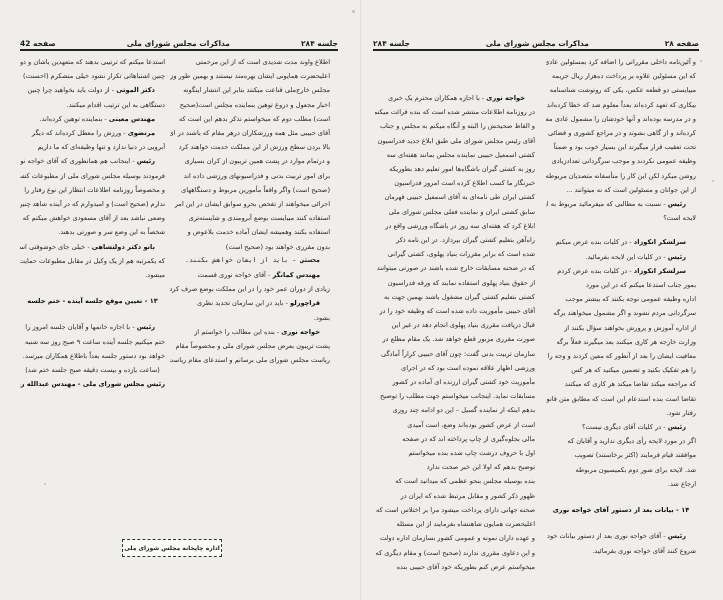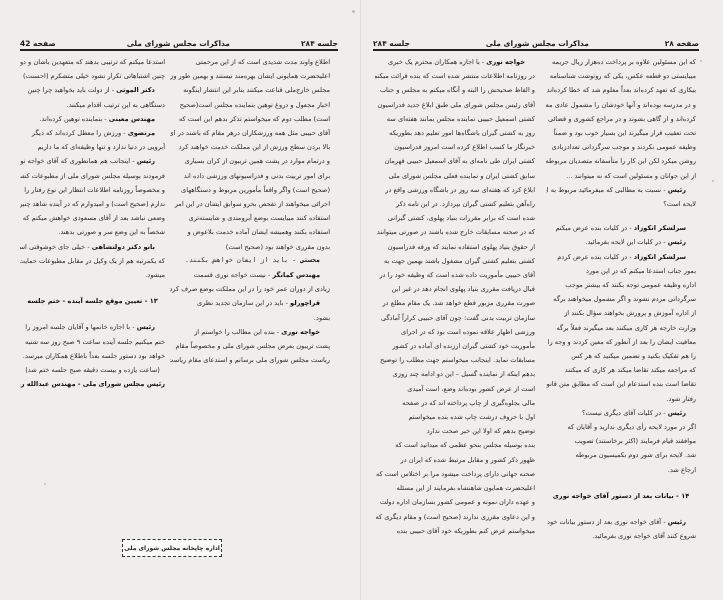--- a/index.html
+++ b/index.html
@@ -73,21 +73,21 @@
         <span class="line">آقای حبیبی مثل همه ورزشکاران درهر مقام که باشند در ای</span>
         <span class="line">بالا بردن سطح ورزش از این مملکت خدمت خواهند کرد</span>
         <span class="line">و درتمام موارد در پشت همین تریبون ‌از کران بسیاری</span>
         <span class="line">برای امور تربیت بدنی و فدراسیونهای ورزشی داده اند</span>
         <span class="line">(صحیح است) واگر واقعاً مأمورین مربوط و دستگاههای</span>
         <span class="line">اجرائی میخواهند از تفحص بحرو سوابق ایشان در این امر</span>
         <span class="line">استفاده کنند میبایست بوضع آبرومندی و شایسته‌تری</span>
         <span class="line">استفاده بکنند وهمیشه ایشان آماده خدمت بلاعوض و</span>
         <span class="line">بدون مقرری خواهند بود (صحیح است)</span>
         <span class="line" style="padding-right: 10px; font-family: Liberation Mono, monospace;"><span class="spk">محسنی</span><span> - باید از ایشان خواهش بکنند.</span></span>
-        <span class="line" style="padding-right: 10px;"><span class="spk">مهندس کمانگر</span><span> - نیست خواجه نوری قسمت</span></span>
+        <span class="line" style="padding-right: 10px;"><span class="spk">مهندس کمانگر</span><span> - آقای خواجه نوری قسمت</span></span>
         <span class="line">زیادی از دوران عمر خود را در این مملکت بوضع صرف کرده‌اند</span>
         <span class="line" style="padding-right: 10px;"><span class="spk">قراچورلو</span><span> - باید در این سازمان تجدید نظری</span></span>
         <span class="line">بشود.</span>
         <span class="line" style="padding-right: 10px;"><span class="spk">خواجه نوری</span><span> - بنده این مطالب را خواستم از</span></span>
         <span class="line">پشت تریبون بعرض مجلس شورای ملی و مخصوصاً مقام</span>
         <span class="line">ریاست مجلس شورای ملی برسانم و استدعای مقام ریاست</span>
       </div>
     <div class="col b">
         <span class="line">استدعا میکنم که ترتیبی بدهند که متعهدین باشان و دوجا</span>
         <span class="line">چنین اشتباهاتی تکرار نشود خیلی متشکرم (احسنت)</span>
@@ -116,20 +116,21 @@
   </div>
 
   <div class="page right">
     <div class="header">
       <span>صفحه ۲۸</span>
       <span>مذاکرات مجلس شورای ملی</span>
       <span>جلسه ۲۸۴</span>
     </div>
     <div class="header-rule"></div>
     <div class="col a">
+        <span class="line">و آئین‌نامه داخلی مقرراتی را اضافه کرد بمسئولین عادی</span>
         <span class="line">که این مسئولین علاوه بر پرداخت ده‌هزار ریال جریمه</span>
         <span class="line">میبایستی دو قطعه عکس، یکی که روتوشت شناسنامه</span>
         <span class="line">بیکاری که تعهد کرده‌اند بعداً معلوم شد که خطا کرده‌اند</span>
         <span class="line">و در مدرسه بوده‌اند و آنها خودشان را مشمول عادی معرفی</span>
         <span class="line">کرده‌اند و از گاهی بشوند و در مراجع کشوری و قضائی</span>
         <span class="line">تحت تعقیب قرار میگیرند این بسیار خوب بود و ضمناً</span>
         <span class="line">وظیفه عمومی نکردند و موجب سرگردانی تعدادزیادی</span>
         <span class="line">روشن میکرد لکن این کار را متأسفانه متصدیان مربوطه</span>
         <span class="line">از این جوانان و مسئولین است که نه میتوانند ...</span>
         <span class="line" style="padding-right: 10px;"><span class="spk">رئیس</span><span> - نسبت به مطالبی که میفرمائید مربوط به این</span></span>
@@ -151,21 +152,21 @@
         <span class="line" style="padding-right: 10px;"><span class="spk">رئیس</span><span> - در کلیات آقای دیگری نیست؟</span></span>
         <span class="line">اگر در مورد لایحه رأی دیگری ندارید و آقایان که</span>
         <span class="line">موافقند قیام فرمایند (اکثر برخاستند) تصویب</span>
         <span class="line">شد. لایحه برای شور دوم بکمیسیون مربوطه</span>
         <span class="line">ارجاع شد.</span>
         <span class="line heading">۱۴ - بیانات بعد از دستور آقای خواجه نوری</span>
         <span class="line" style="padding-right: 10px;"><span class="spk">رئیس</span><span> - آقای خواجه نوری بعد از دستور بیانات خود را</span></span>
         <span class="line">شروع کنند آقای خواجه نوری بفرمائید.</span>
       </div>
     <div class="col b">
-        <span class="line" style="padding-right: 10px;"><span class="spk">خواجه نوری</span><span> - با اجازه همکاران محترم یک خبری</span></span>
+        <span class="line" style="padding-right: 10px; margin-top: 36px;"><span class="spk">خواجه نوری</span><span> - با اجازه همکاران محترم یک خبری</span></span>
         <span class="line">در روزنامه اطلاعات منتشر شده است که بنده قرائت میکنم</span>
         <span class="line">و الفاظ صحیحش را البته و آنگاه میکنم به مجلس و جناب</span>
         <span class="line">آقای رئیس مجلس شورای ملی طبق ابلاغ جدید فدراسیون</span>
         <span class="line">کشتی اسمعیل حبیبی نماینده مجلس بمانند هفته‌ای سه</span>
         <span class="line">روز به کشتی گیران باشگاه‌ها امور تعلیم دهد بطوریکه</span>
         <span class="line">خبرنگار ما کسب اطلاع کرده است امروز فدراسیون</span>
         <span class="line">کشتی ایران طی نامه‌ای به آقای اسمعیل حبیبی قهرمان</span>
         <span class="line">سابق کشتی ایران و نماینده فعلی مجلس شورای ملی</span>
         <span class="line">ابلاغ کرد که هفته‌ای سه روز در باشگاه ورزشی واقع در</span>
         <span class="line">راه‌آهن بتعلیم کشتی گیران بپردازد. در این نامه ذکر</span>

